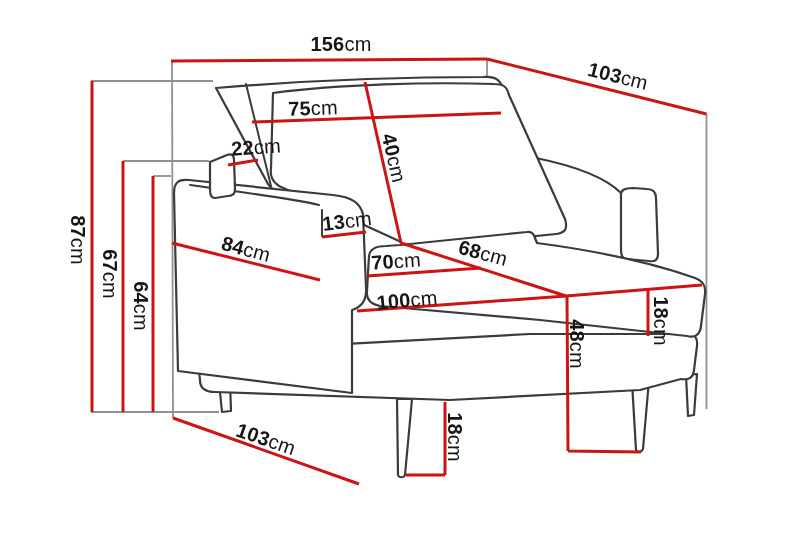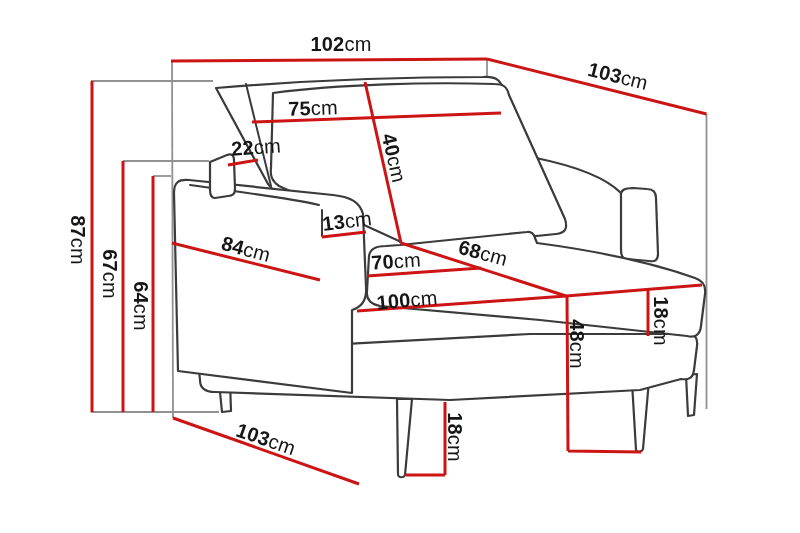--- a/index.html
+++ b/index.html
@@ -70,21 +70,21 @@
       <path class="dimline" d="M322,237 L366,232"></path>
       <path class="dimline" d="M357,311 L566,296"></path>
       <path class="dimline" d="M566,296 L702,285"></path>
       <path class="dimline" d="M567,295 L568,451 M568,451 L641,452"></path>
       <path class="dimline" d="M648,289 L648,336"></path>
       <path class="dimline" d="M445,402 L445,475 M406,475 L445,475"></path>
       <path class="dimline" d="M173,418 L359,484"></path>
     </g>
   </svg>
 
-  <div class="dim" style="left:341px;top:44px;--r:0deg"><span>102</span><span class="u">cm</span></div>
+  <div class="dim" style="left:341px;top:44px;--r:0deg"><span>156</span><span class="u">cm</span></div>
   <div class="dim" style="left:618px;top:76px;--r:14deg"><span>103</span><span class="u">cm</span></div>
   <div class="dim" style="left:78px;top:240px;--r:90deg"><span>87</span><span class="u">cm</span></div>
   <div class="dim" style="left:110px;top:274px;--r:90deg"><span>67</span><span class="u">cm</span></div>
   <div class="dim" style="left:141px;top:306px;--r:90deg"><span>64</span><span class="u">cm</span></div>
   <div class="dim" style="left:313px;top:108px;--r:-2deg"><span>75</span><span class="u">cm</span></div>
   <div class="dim" style="left:256px;top:147px;--r:-4deg"><span>22</span><span class="u">cm</span></div>
   <div class="dim" style="left:394px;top:158px;--r:77deg"><span>40</span><span class="u">cm</span></div>
   <div class="dim" style="left:347px;top:221px;--r:-7deg"><span>13</span><span class="u">cm</span></div>
   <div class="dim" style="left:246px;top:249px;--r:15deg"><span>84</span><span class="u">cm</span></div>
   <div class="dim" style="left:396px;top:261px;--r:-4deg"><span>70</span><span class="u">cm</span></div>

